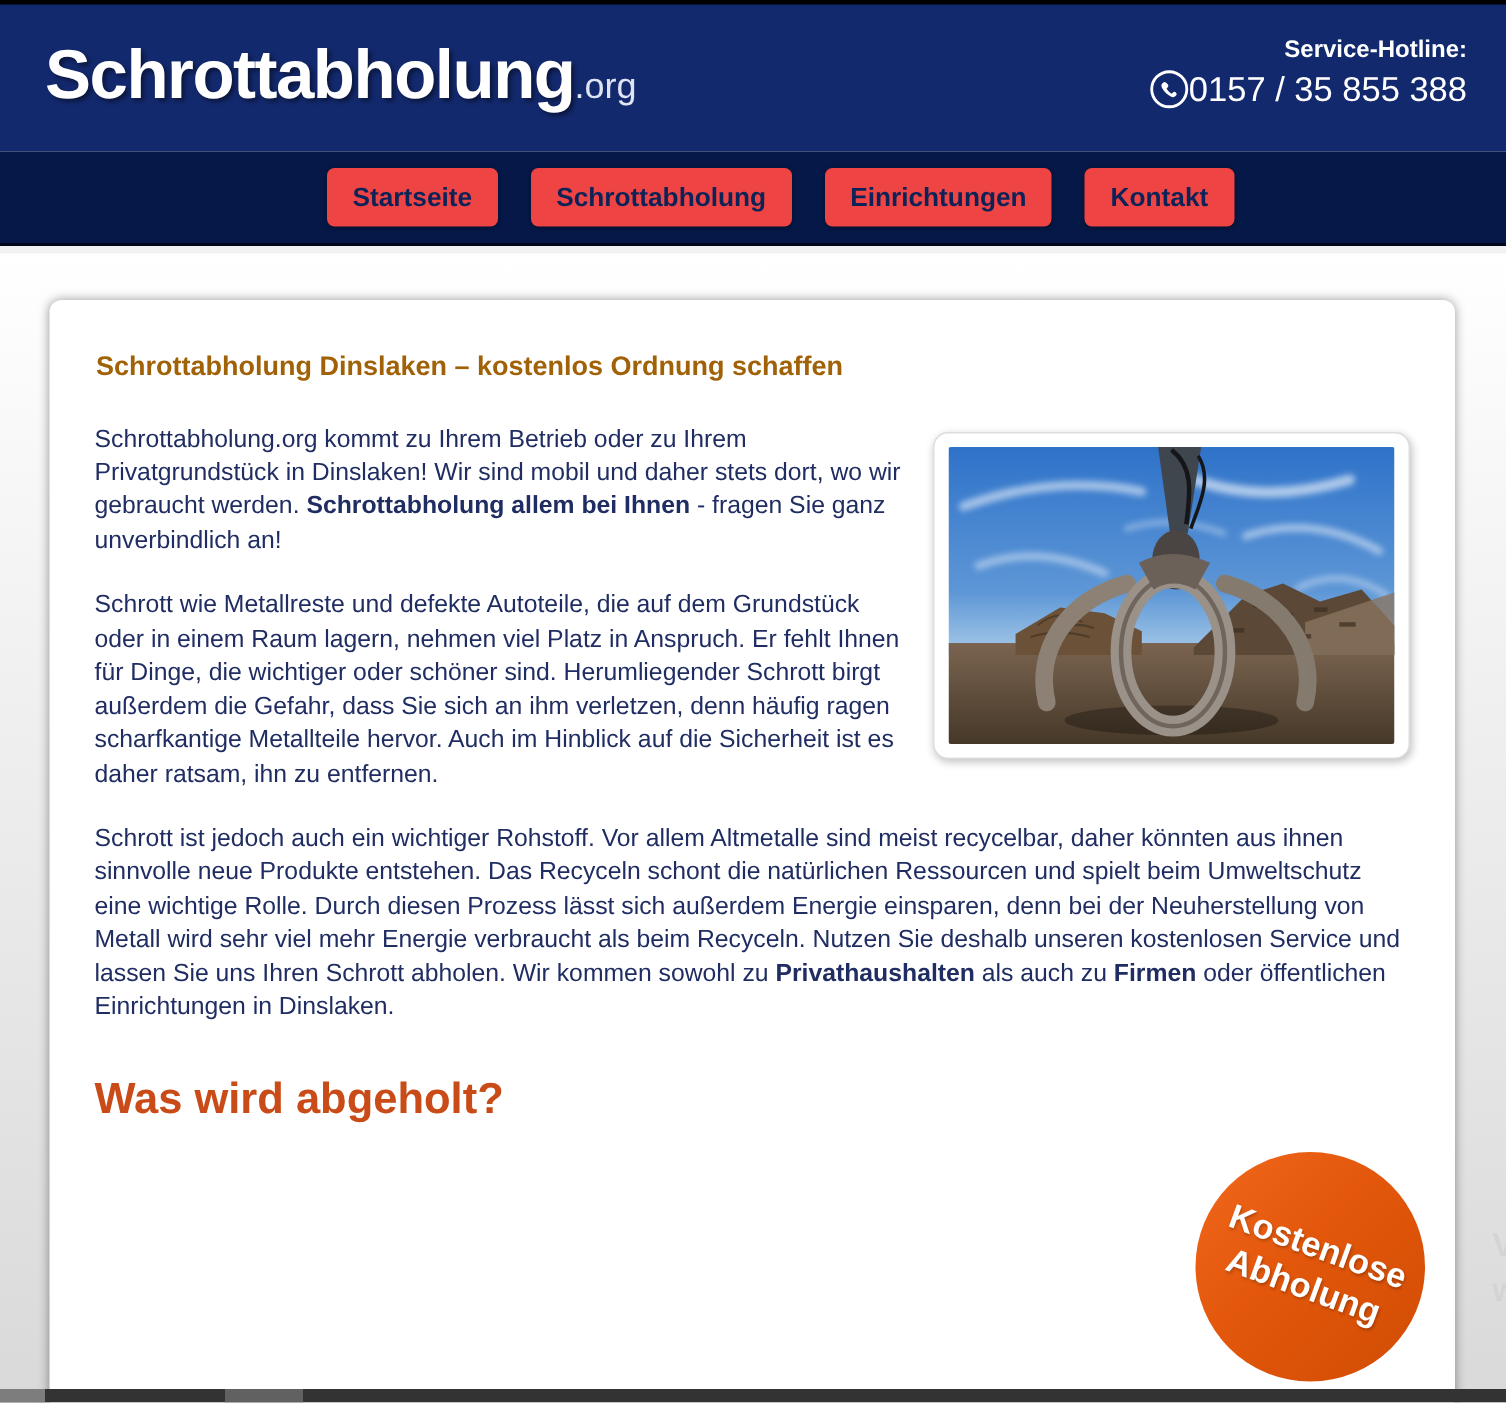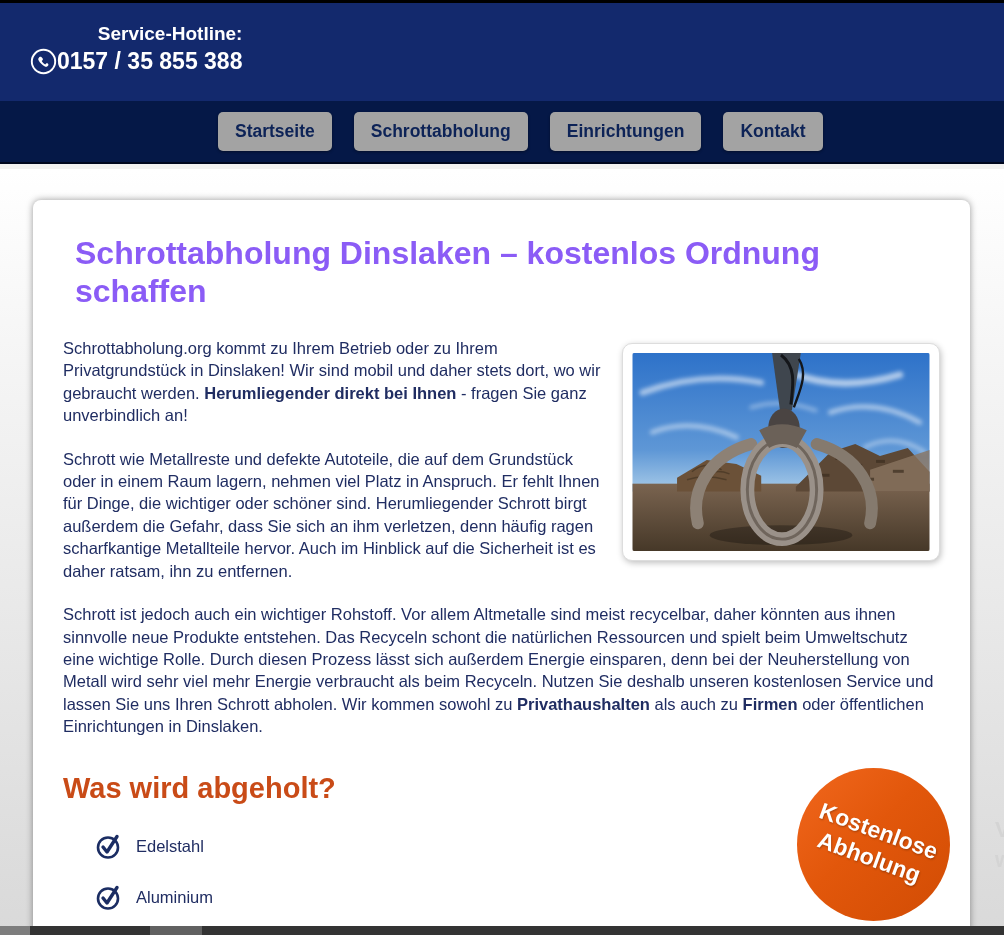--- a/index.html
+++ b/index.html
@@ -13,50 +13,50 @@
     box-sizing:border-box;display:flex;justify-content:space-between;
     align-items:center;padding:0 26px 6px 30px;
   }
   .logo{cursor:pointer;white-space:nowrap;}
   .logo-main{
     font-size:46px;font-weight:bold;color:#fff;letter-spacing:-1px;
     text-shadow:2px 2px 3px rgba(0,0,0,.45);
   }
   .logo-tld{font-size:24px;color:#dfe3f2;font-weight:normal;}
   .hotline{text-align:right;color:#fff;}
-  .hotline-label{font-size:19px;font-weight:600;margin-bottom:3px;}
+  .hotline-label{font-size:16px;font-weight:600;margin-bottom:3px;}
   .hotline-number{
-    font-size:23px;font-weight:bold;display:flex;align-items:center;
+    font-size:23px;font-weight:normal;display:flex;align-items:center;
     gap:0;justify-content:flex-end;cursor:pointer;text-align:center;
   }
   .phone-icon svg{display:block;}
   
   .main-nav{
     height:63px;background:#051847;border-bottom:2px solid #00081f;
     display:flex;align-items:center;padding-left:218px;gap:22px;
     box-sizing:border-box;
   }
   .nav-btn{
-    background:#a3a3a3;color:#0d2357;font-size:17.5px;font-weight:600;
+    background:#ef4444;color:#0d2357;font-size:17.5px;font-weight:600;
     padding:9px 17px;border-radius:5px;border:none;cursor:pointer;
     box-shadow:0 1px 3px rgba(0,0,0,.4);font-family:inherit;white-space:nowrap;
   }
   
   .page{
     position:absolute;top:169px;bottom:0;left:0;right:0;
     background:linear-gradient(180deg,#ffffff 0%,#f3f3f3 30%,#d9d9d9 100%);
   }
   .card{
     position:absolute;left:33px;top:31px;width:937px;height:790px;
     background:#fff;border-radius:8px 8px 0 0;
     box-shadow:0 0 7px rgba(0,0,0,.4);
     padding:30px 30px 0 30px;box-sizing:border-box;
   }
   .article-title{
-    color:#8b5cf6;font-size:32px;font-weight:bold;margin:4px 12px 26px;line-height:1.2;
+    color:#a16207;font-size:18px;font-weight:bold;margin:4px 1px 26px;line-height:1.2;
   }
   .photo-frame{
     float:right;width:318px;box-sizing:border-box;margin:6px 0 30px 18px;
     background:#fff;border:1px solid #ddd;border-radius:10px;padding:9px;
     box-shadow:1px 2px 6px rgba(0,0,0,.25);
   }
   .photo-frame svg{display:block;width:298px;height:198px;border-radius:2px;}
   .body-text p{
     color:#202d62;font-size:16.5px;line-height:1.36;margin:0 0 21px;
   }
@@ -91,20 +91,23 @@
   .hscrollbar{
     position:absolute;left:0;right:0;bottom:0;height:9px;background:#333;z-index:6;
   }
   .hscrollbar .cap{position:absolute;left:0;top:0;bottom:0;width:30px;background:#7d7d7d;}
   .hscrollbar .thumb{position:absolute;left:150px;top:0;bottom:0;width:52px;background:#616161;}
 </style>
 </head>
 <body>
 
 <header class="site-header">
+  <div class="logo">
+    <span class="logo-main">Schrottabholung</span><span class="logo-tld">.org</span>
+  </div>
   <div class="hotline">
     <div class="hotline-label">Service-Hotline:</div>
     <div class="hotline-number">
       <span class="phone-icon">
         <svg width="27" height="27" viewBox="0 0 24 24">
           <circle cx="12" cy="12" r="10.4" fill="none" stroke="#fff" stroke-width="1.7"></circle>
           <path fill="#fff" d="M15.9 13.9c-.5-.5-1.2-.5-1.7 0l-.7.7c-1.3-.7-2.4-1.8-3.1-3.1l.7-.7c.5-.5.5-1.2 0-1.7l-1-1c-.5-.5-1.2-.5-1.7 0l-.5.5c-.6.6-.7 1.5-.3 2.3 1.3 2.4 3.2 4.3 5.6 5.6.8.4 1.7.3 2.3-.3l.5-.5c.5-.5.5-1.2 0-1.7l-1.1-1.1z"></path>
         </svg>
       </span>
       <span>0157 / 35 855 388</span>
@@ -179,48 +182,27 @@
           <ellipse cx="153" cy="76" rx="16" ry="20" fill="#4a4442"></ellipse>
           <path d="M120 92 C 78 104 58 138 66 172" stroke="#8d8175" stroke-width="12" fill="none" stroke-linecap="round"></path>
           <path d="M186 92 C 228 104 248 138 240 172" stroke="#857а6e" stroke-width="12" fill="none" stroke-linecap="round"></path>
           <path d="M186 92 C 228 104 248 138 240 172" stroke="#857a6e" stroke-width="12" fill="none" stroke-linecap="round"></path>
           <ellipse cx="151" cy="138" rx="35" ry="50" fill="none" stroke="#9a9189" stroke-width="14"></ellipse>
           <ellipse cx="151" cy="138" rx="35" ry="50" fill="none" stroke="#6f655c" stroke-width="3"></ellipse>
           <path d="M128 78 Q150 66 176 78 L166 96 Q151 88 138 96 Z" fill="#6b6158"></path>
         </svg>
       </figure>
 
-      <p><span>Schrottabholung.org kommt zu Ihrem Betrieb oder zu Ihrem Privatgrundstück in Dinslaken! Wir sind mobil und daher stets dort, wo wir gebraucht werden. </span><strong>Herumliegender direkt bei Ihnen</strong><span> - fragen Sie ganz unverbindlich an!</span></p>
+      <p><span>Schrottabholung.org kommt zu Ihrem Betrieb oder zu Ihrem Privatgrundstück in Dinslaken! Wir sind mobil und daher stets dort, wo wir gebraucht werden. </span><strong>Schrottabholung allem bei Ihnen</strong><span> - fragen Sie ganz unverbindlich an!</span></p>
       <p><span>Schrott wie Metallreste und defekte Autoteile, die auf dem Grundstück oder in einem Raum lagern, nehmen viel Platz in Anspruch. Er fehlt Ihnen für Dinge, die wichtiger oder schöner sind. Herumliegender Schrott birgt außerdem die Gefahr, dass Sie sich an ihm verletzen, denn häufig ragen scharfkantige Metallteile hervor. Auch im Hinblick auf die Sicherheit ist es daher ratsam, ihn zu entfernen.</span></p>
       <p><span>Schrott ist jedoch auch ein wichtiger Rohstoff. Vor allem Altmetalle sind meist recycelbar, daher könnten aus ihnen sinnvolle neue Produkte entstehen. Das Recyceln schont die natürlichen Ressourcen und spielt beim Umweltschutz eine wichtige Rolle. Durch diesen Prozess lässt sich außerdem Energie einsparen, denn bei der Neuherstellung von Metall wird sehr viel mehr Energie verbraucht als beim Recyceln. Nutzen Sie deshalb unseren kostenlosen Service und lassen Sie uns Ihren Schrott abholen. Wir kommen sowohl zu </span><strong>Privathaushalten</strong><span> als auch zu </span><strong>Firmen</strong><span> oder öffentlichen Einrichtungen in Dinslaken.</span></p>
 
       <h2 class="sub-heading">Was wird abgeholt?</h2>
 
 
-      <ul class="pickup">
-        <li>
-          <span class="check-icon">
-            <svg width="27" height="27" viewBox="0 0 27 27">
-              <circle cx="13" cy="14.5" r="10" fill="none" stroke="#1b2d63" stroke-width="2.6"></circle>
-              <path d="M8 14 l4 5 L22 3.5" fill="none" stroke="#1b2d63" stroke-width="3.4" stroke-linecap="round" stroke-linejoin="round"></path>
-            </svg>
-          </span>
-          <span>Edelstahl</span>
-        </li>
-        <li>
-          <span class="check-icon">
-            <svg width="27" height="27" viewBox="0 0 27 27">
-              <circle cx="13" cy="14.5" r="10" fill="none" stroke="#1b2d63" stroke-width="2.6"></circle>
-              <path d="M8 14 l4 5 L22 3.5" fill="none" stroke="#1b2d63" stroke-width="3.4" stroke-linecap="round" stroke-linejoin="round"></path>
-            </svg>
-          </span>
-          <span>Aluminium</span>
-        </li>
-
-      </ul>
     </div>
 
     <div class="badge">
       <div class="badge-text">
         <div>Kostenlose</div>
         <div>Abholung</div>
       </div>
     </div>
   </main>
 </div>

